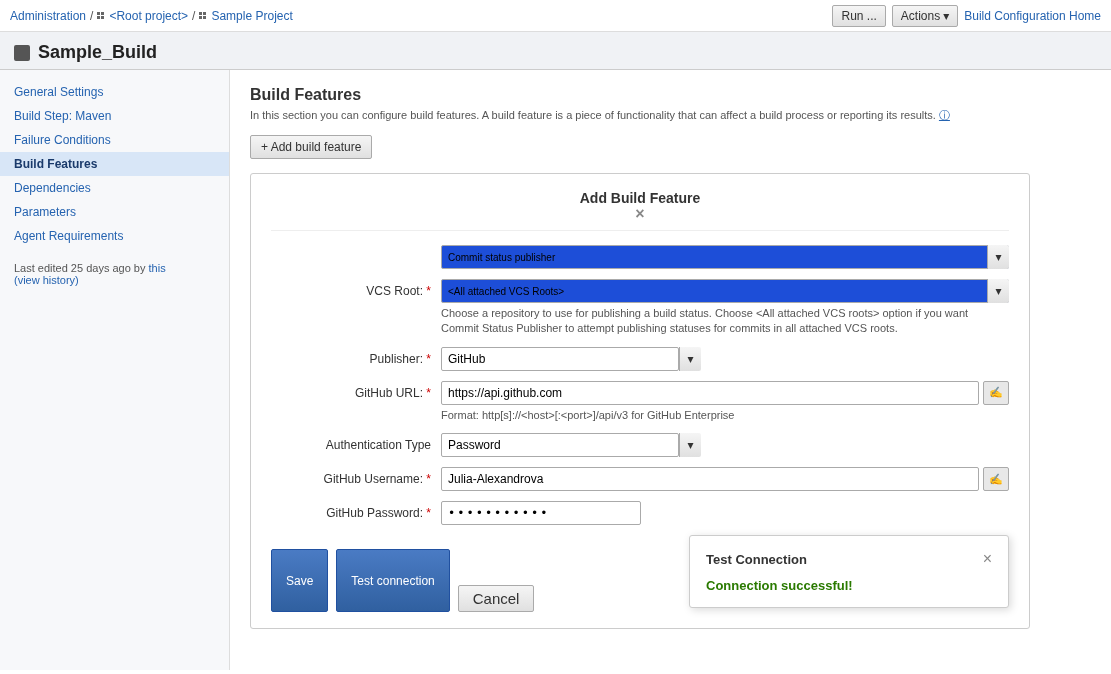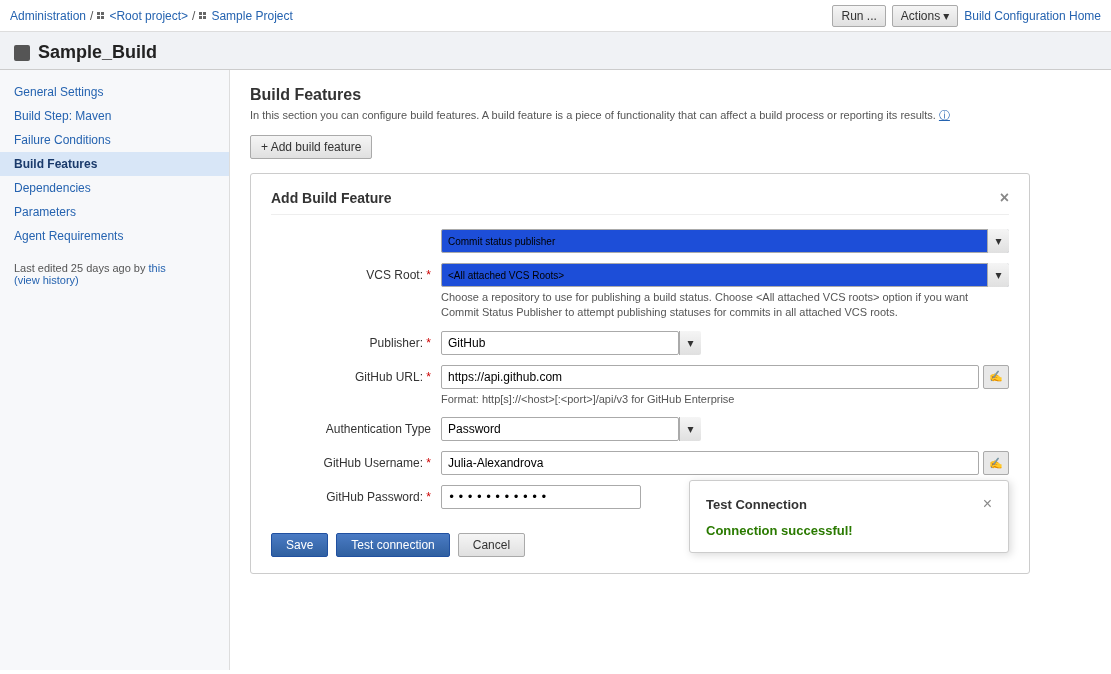--- a/index.html
+++ b/index.html
@@ -62,21 +62,21 @@
       border-radius: 2px; display: inline-flex; align-items: center; gap: 4px; margin-bottom: 14px;
     }
 
     
     .add-build-panel {
       border: 1px solid #ccc; border-radius: 3px; background: #fff;
       padding: 16px 20px; max-width: 780px; position: relative;
     }
     .panel-title {
       font-size: 14px; font-weight: bold; color: #333; margin-bottom: 14px;
-      border-bottom: 1px solid #eee; padding-bottom: 8px; display: flex; justify-content: space-between; align-items: center;
+      border-bottom: 1px solid #eee; padding-bottom: 8px; display: flex; justify-content: space-between; align-items: center; flex-direction: column;
     }
     .panel-close { cursor: pointer; color: #888; font-size: 16px; line-height: 1; }
 
     
     .form-row {
       display: flex; align-items: flex-start; margin-bottom: 10px; gap: 10px;
     }
     .form-label {
       width: 160px; min-width: 160px; font-size: 12px; color: #333; padding-top: 5px; text-align: right;
     }
@@ -120,21 +120,21 @@
     .btn-save {
       background: linear-gradient(#4a7bc4, #3060a0); border: 1px solid #2050a0;
       color: #fff; padding: 4px 14px; cursor: pointer; font-size: 12px; border-radius: 2px;
     }
     .btn-test {
       background: linear-gradient(#4a7bc4, #3060a0); border: 1px solid #2050a0;
       color: #fff; padding: 4px 14px; cursor: pointer; font-size: 12px; border-radius: 2px;
     }
     .btn-cancel {
       background: linear-gradient(#f5f5f5, #e0e0e0); border: 1px solid #aaa;
-      color: #333; padding: 4px 14px; cursor: pointer; font-size: 12px; border-radius: 2px;
+      color: #333; padding: 4px 14px; cursor: pointer; font-size: 15px; border-radius: 2px; margin-top: 36px;
     }
 
     
     .test-connection-popup {
       position: absolute; bottom: 30px; right: 0; width: 320px;
       background: #fff; border: 1px solid #ccc; border-radius: 3px; padding: 14px 16px;
       box-shadow: 2px 2px 8px rgba(0,0,0,0.15); z-index: 10;
     }
     .popup-header { display: flex; justify-content: space-between; align-items: center; margin-bottom: 10px; }
     .popup-title { font-size: 13px; font-weight: bold; color: #333; }

